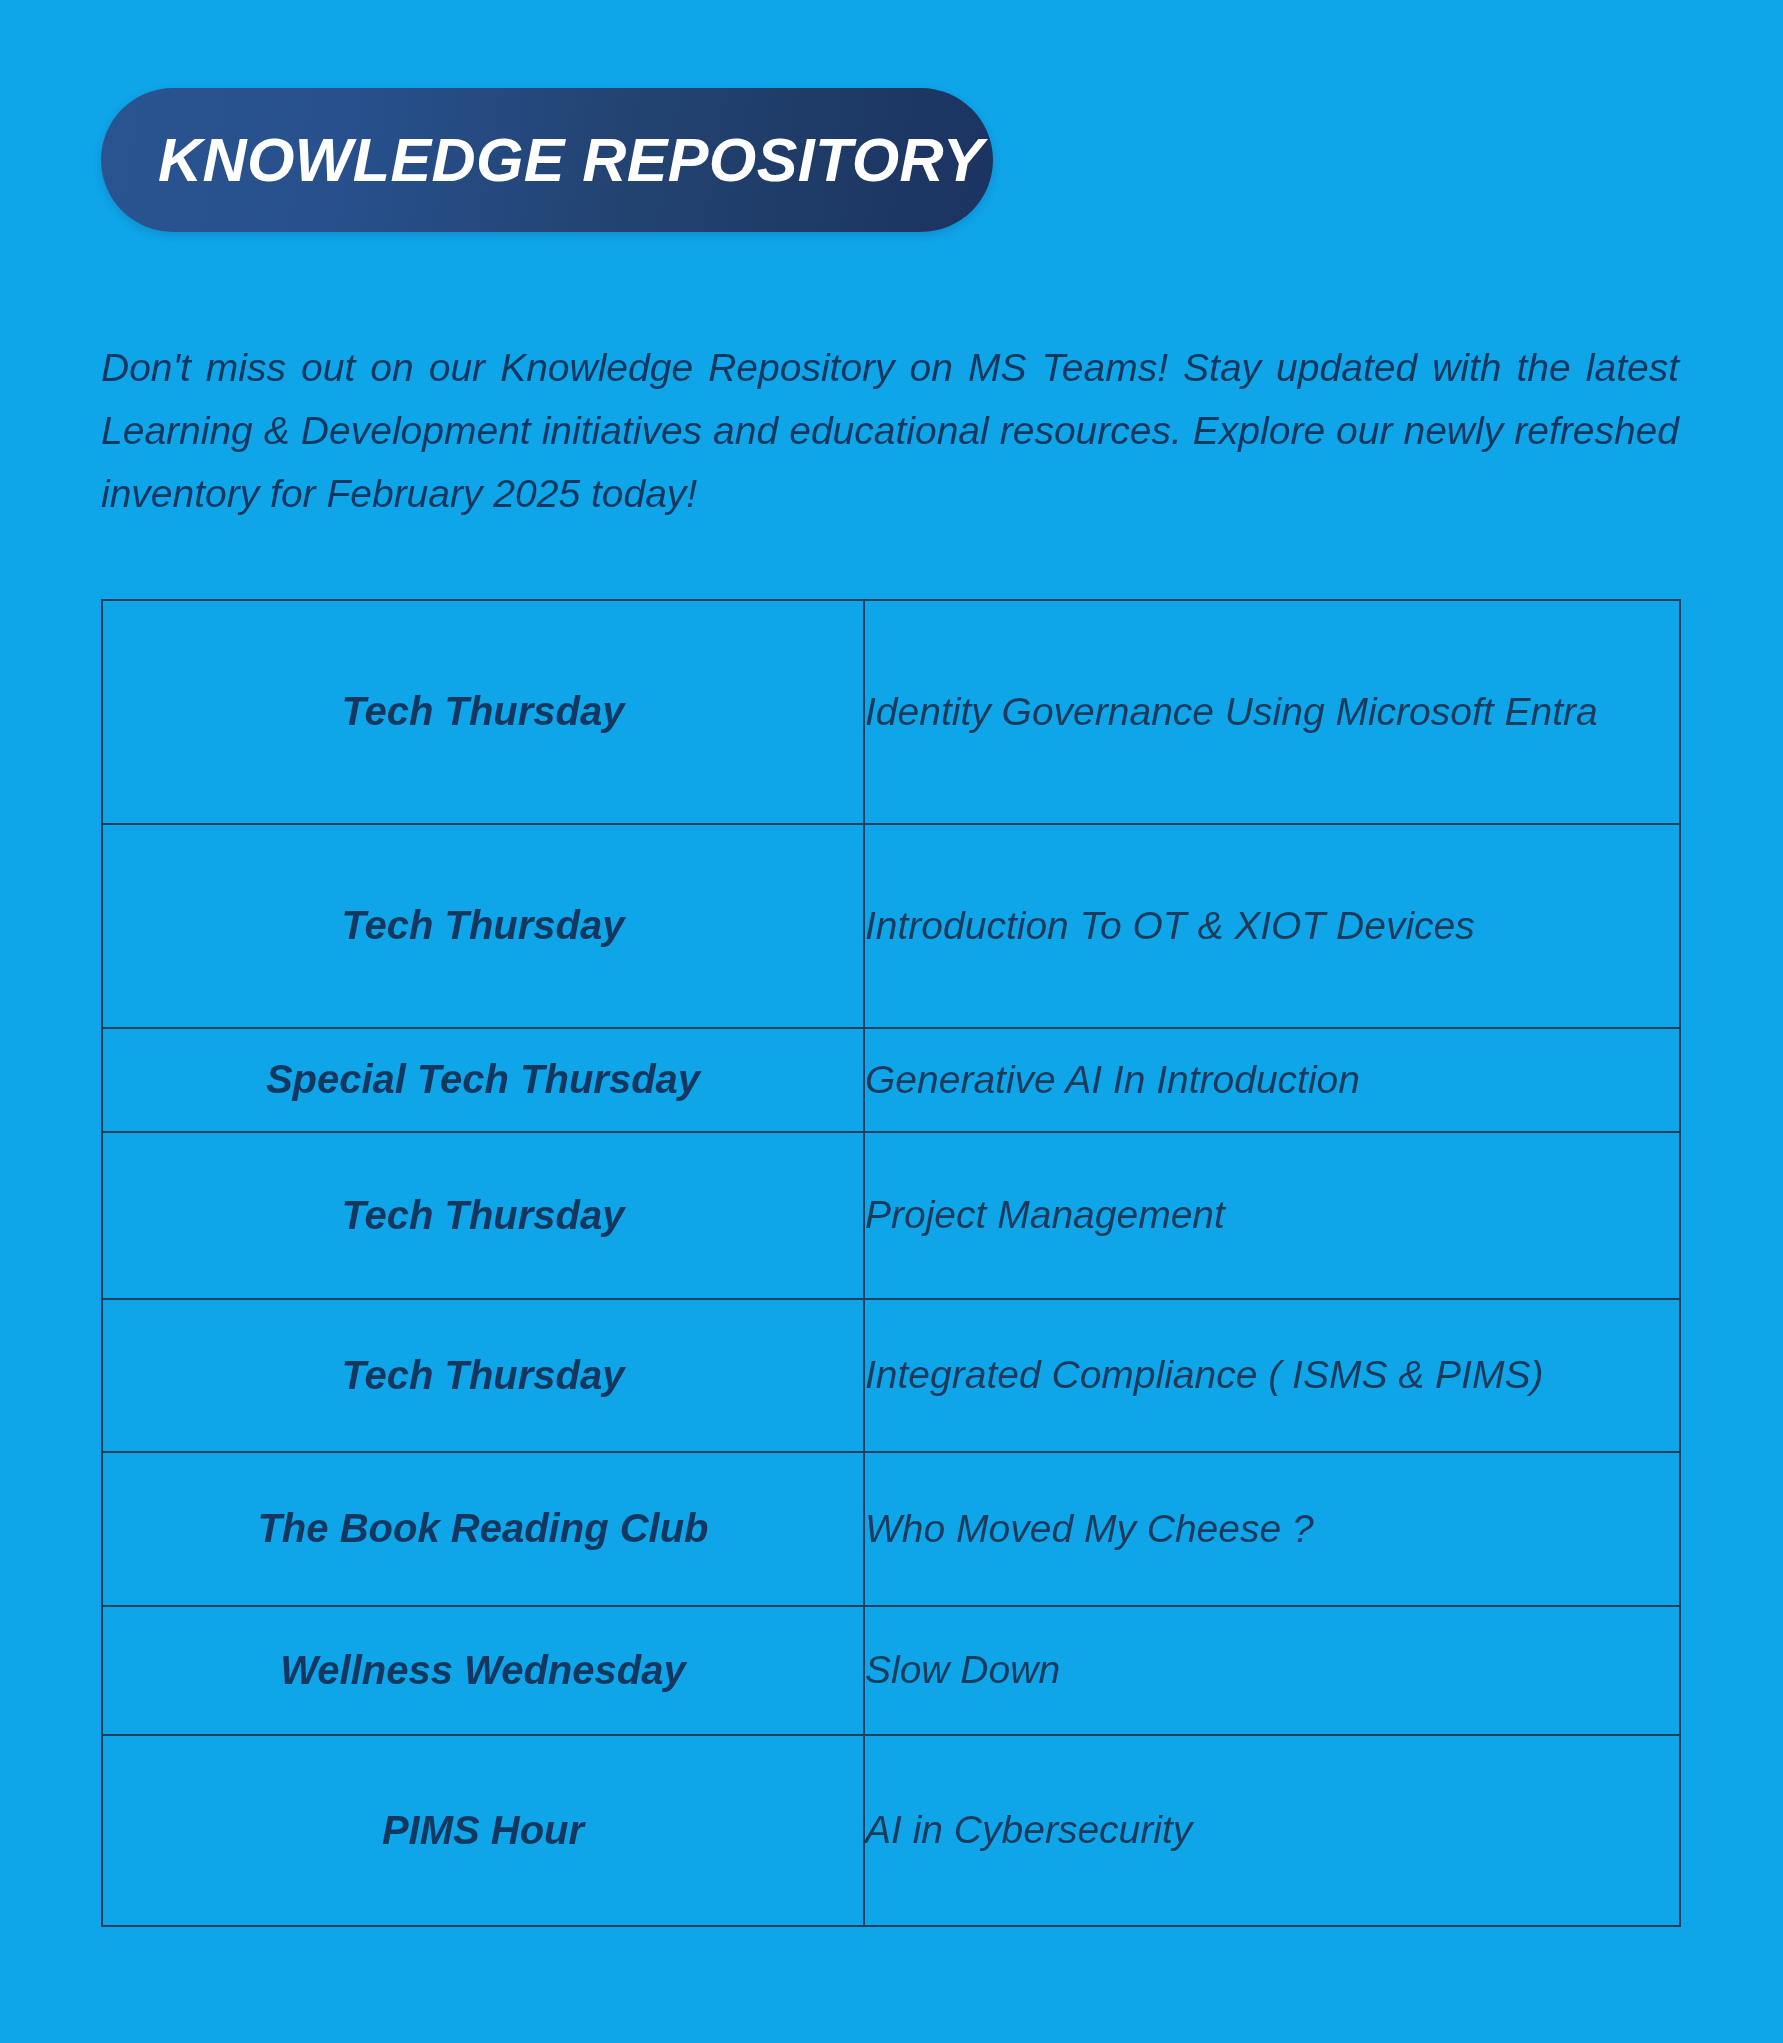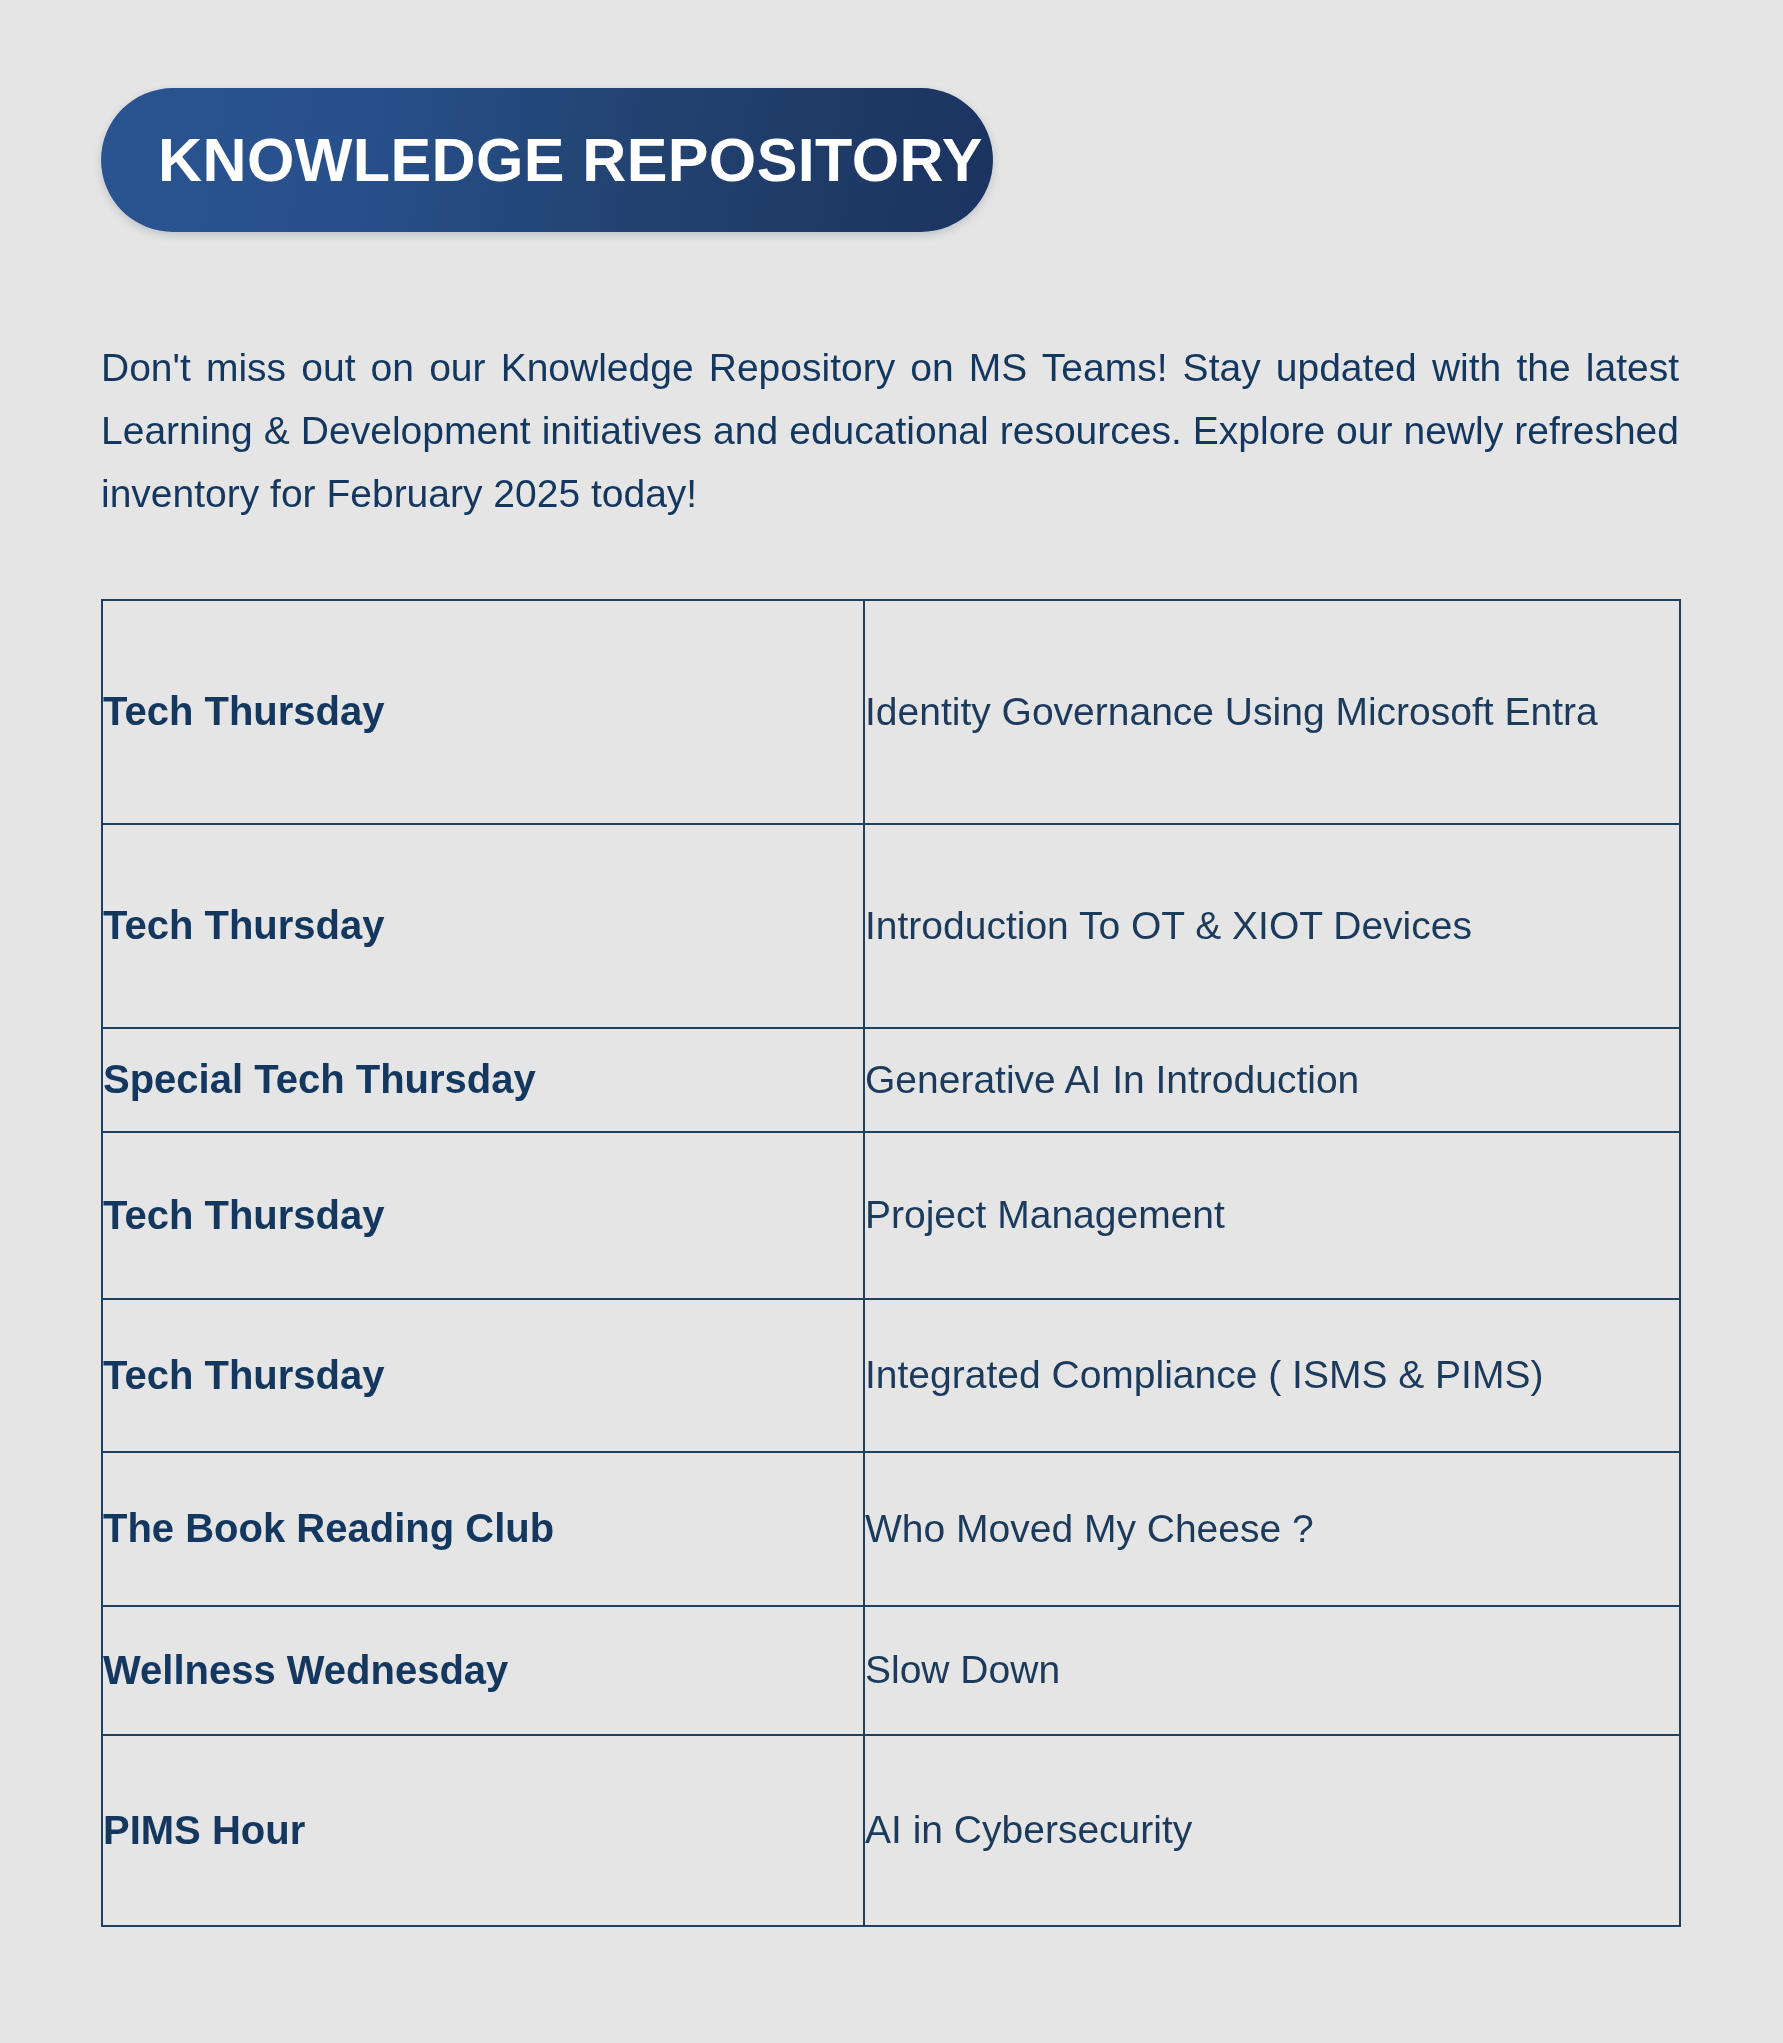--- a/index.html
+++ b/index.html
@@ -11,22 +11,23 @@
     width: 1784px;
     height: 2043px;
     font-family: "Liberation Sans", sans-serif;
     -webkit-font-smoothing: antialiased;
   }
 
   .page {
     position: relative;
     width: 1784px;
     height: 2043px;
-    background: #e5e5e5;
+    background: #0ea5e9;
     overflow: hidden;
+    font-style: italic;
   }
 
   
   .banner {
     position: absolute;
     left: 101px;
     top: 88px;
     width: 892px;
     height: 144px;
     border-radius: 72px;
@@ -77,20 +78,21 @@
   .kr-table td.col-a { width: 762px; }
   .kr-table td.col-b { width: 816px; }
 
   .cell-a {
     color: #14375f;
     font-size: 40px;
     font-weight: 700;
     padding-left: 96px;
     padding-right: 19px;
     line-height: 1.28;
+    text-align: center;
   }
   .cell-b {
     color: #1b3a5c;
     font-size: 39px;
     font-weight: 400;
     padding-left: 44px;
     padding-right: 32px;
     line-height: 1.46;
   }
 

